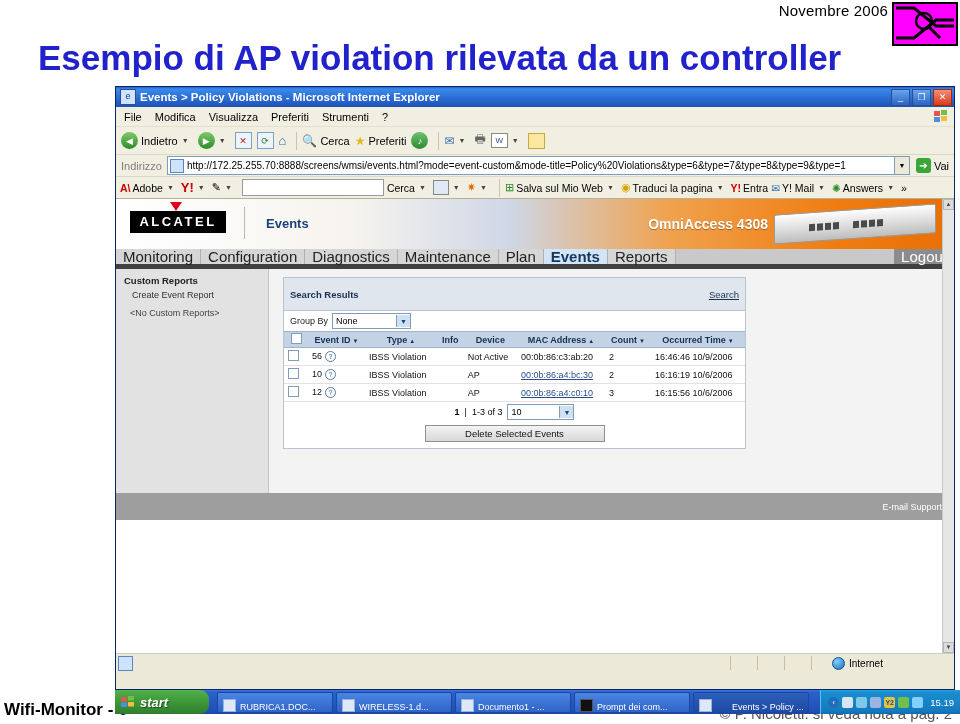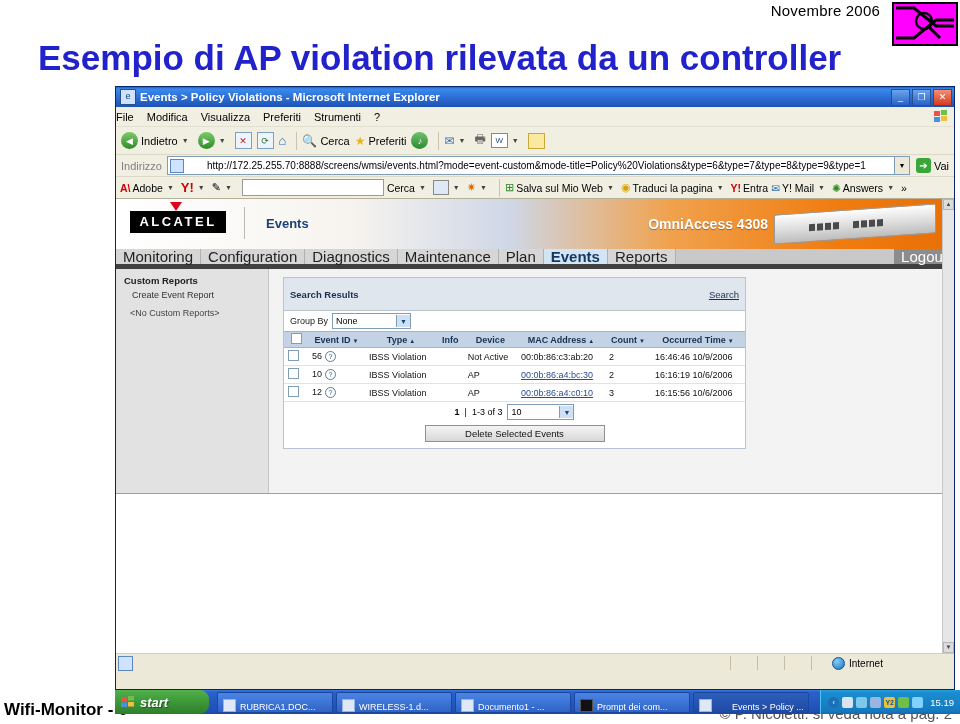--- a/index.html
+++ b/index.html
@@ -4,21 +4,21 @@
 <style>
   html,body{margin:0;padding:0;}
   body{
     width:960px;height:724px;position:relative;overflow:hidden;
     background:#ffffff;
     font-family:"Liberation Sans", sans-serif;
   }
 
   
   .slide-date{
-    position:absolute;right:80px;top:2px;
+    position:absolute;right:72px;top:2px;
     font-size:15px;color:#000;letter-spacing:.2px;
   }
   .slide-logo{
     position:absolute;right:2px;top:2px;width:66px;height:44px;
     background:#ff00ff;border:2px solid #000;box-sizing:border-box;
   }
   .slide-logo svg{display:block;}
   .slide-title{
     position:absolute;left:38px;top:38px;width:880px;
     font-size:35px;color:#2222cc;font-weight:bold;white-space:nowrap;
@@ -50,21 +50,21 @@
   .win-btns{display:flex;gap:2px;}
   .win-btn{
     width:17px;height:15px;border:1px solid #2a4f8f;font-size:9px;color:#fff;
     display:flex;align-items:center;justify-content:center;line-height:1;
     background:linear-gradient(to bottom,#6ba3ef,#2a63c4);
   }
   .win-btn.close{background:linear-gradient(to bottom,#f58e74,#d63a1c);border-color:#9b2a12;}
 
   .ie-menubar{
     height:19px;background:#f1efe2;display:flex;align-items:center;
-    font-size:11px;color:#000;border-bottom:1px solid #e3e0d2;
+    padding-left:8px;font-size:11px;color:#000;border-bottom:1px solid #e3e0d2;
   }
   .ie-menubar .mi{margin-right:13px;white-space:nowrap;}
   .ie-menubar .flag{margin-left:auto;margin-right:6px;width:14px;height:14px;}
 
   .ie-toolbar{
     height:27px;background:#f1efe2;display:flex;align-items:center;
     padding-left:5px;font-size:11px;border-bottom:1px solid #dcd8c6;
   }
   .tbtn{display:flex;align-items:center;margin-right:5px;white-space:nowrap;}
   .tbtn .lbl{margin-left:3px;}
@@ -76,21 +76,21 @@
   .ie-addressbar{
     height:21px;background:#f1efe2;display:flex;align-items:center;
     padding-left:5px;font-size:11px;border-bottom:1px solid #dcd8c6;
   }
   .addr-label{color:#808080;margin-right:5px;}
   .addr-box{
     flex:1;height:17px;background:#fff;border:1px solid #7f9db9;display:flex;align-items:center;
     padding:0 2px;overflow:hidden;
   }
   .addr-box .favic{width:12px;height:12px;background:#cfe3ff;border:1px solid #5a87c0;margin-right:3px;flex:none;}
-  .addr-text{font-size:10px;white-space:nowrap;overflow:hidden;color:#000;margin-left:20px;}
+  .addr-text{font-size:10px;white-space:nowrap;overflow:hidden;color:#000;}
   .addr-dd{width:14px;height:17px;border:1px solid #7f9db9;border-left:none;background:#ece9d8;
            display:flex;align-items:center;justify-content:center;font-size:7px;}
   .go-btn{display:flex;align-items:center;margin:0 5px 0 6px;font-size:11px;}
   .go-arrow{width:15px;height:15px;border-radius:3px;background:#3aa63a;color:#fff;font-size:10px;
             display:flex;align-items:center;justify-content:center;margin-right:3px;}
 
   .ie-links{
     height:21px;background:#f1efe2;display:flex;align-items:center;
     padding-left:4px;font-size:10.5px;border-bottom:1px solid #b5b09a;overflow:hidden;
   }
@@ -538,20 +538,23 @@
           </div>
 
           <div class="btnrow">
             <div class="btn">Delete Selected Events</div>
           </div>
         </div>
       </div>
     </div>
 
     <div class="filler" style="height:1px;"></div>
+    <div class="emailbar">
+      <span>E-mail Support</span>
+    </div>
 
     <div class="vscroll">
       <div class="arw">▲</div>
       <div class="arw bot">▼</div>
     </div>
   </div>
 
   <div class="ie-status">
     <span class="st-icon"></span>
     <span class="st-gap"></span>

